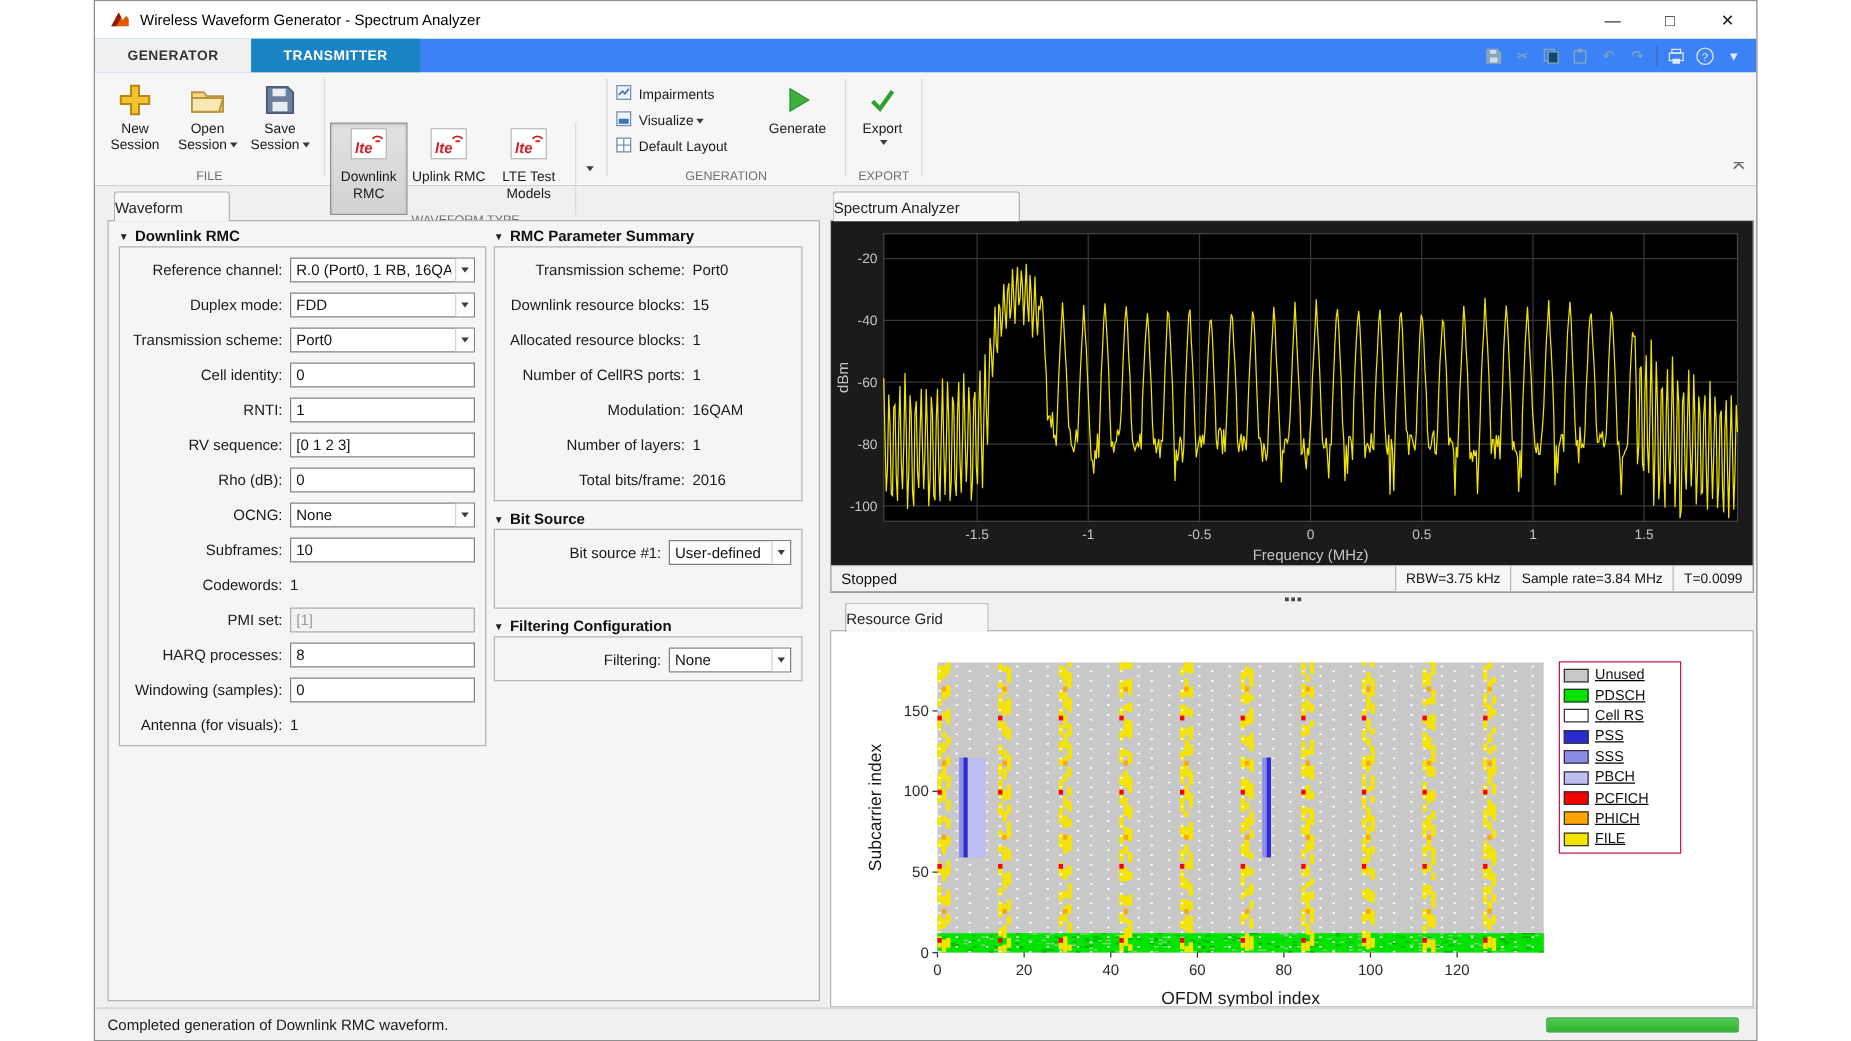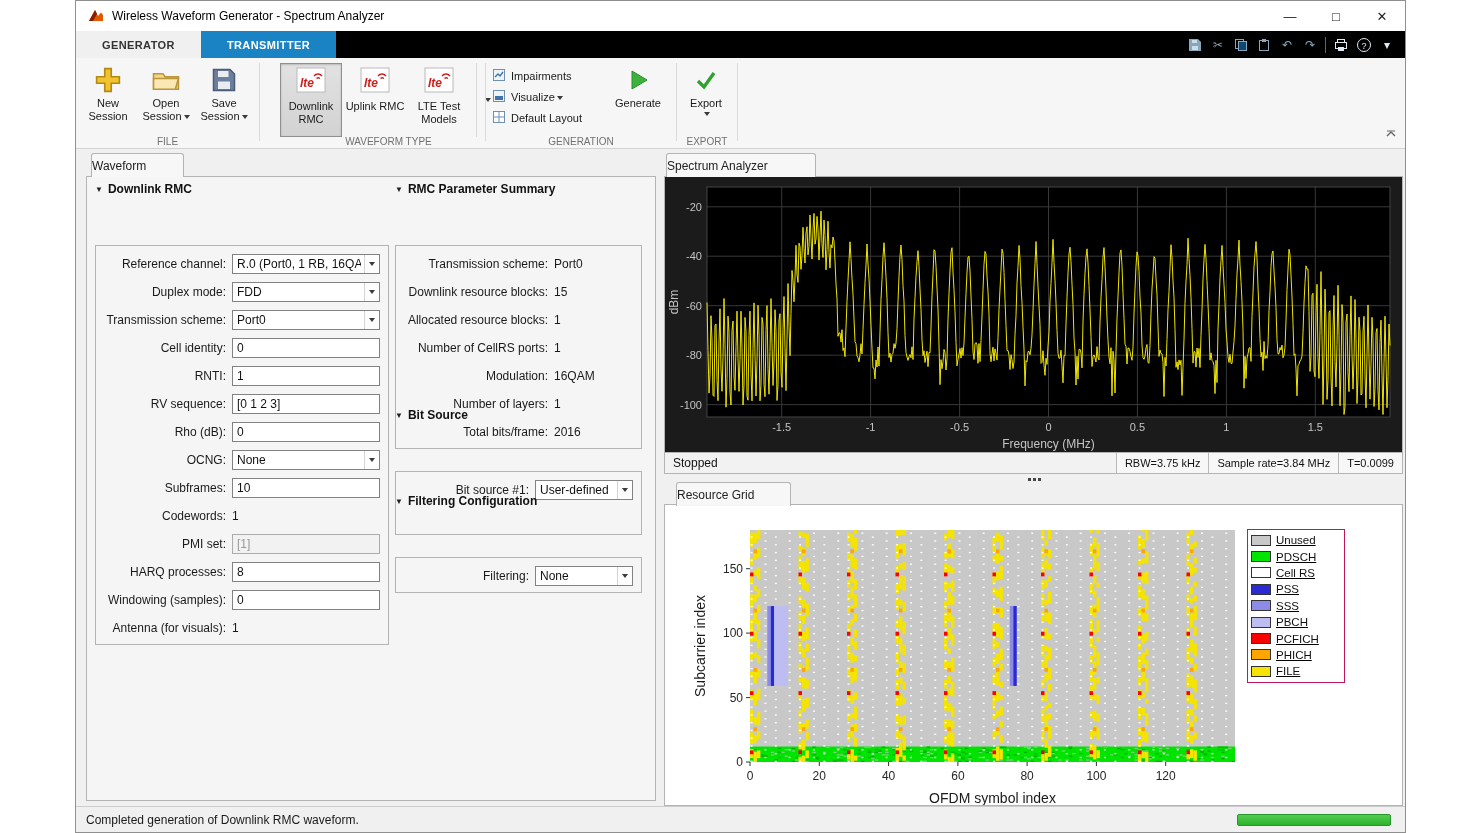--- a/index.html
+++ b/index.html
@@ -7,21 +7,21 @@
   .window{position:absolute;left:75px;top:0;width:1331px;height:833px;border:1px solid #8f8f8f;background:#f0f0f0;overflow:hidden;}
 
   
   .titlebar{position:absolute;left:0;top:0;right:0;height:30px;background:#fff;display:flex;align-items:center;}
   .titlebar .title{font-size:12px;color:#000;margin-left:8px;}
   .matlab-icon{margin-left:12px;display:flex;}
   .winctl{position:absolute;right:0;top:0;height:30px;display:flex;}
   .winbtn{width:46px;height:30px;display:flex;align-items:center;justify-content:center;font-size:13px;color:#222;}
 
   
-  .tabrow{position:absolute;top:30px;left:0;right:0;height:27px;background:#000000;display:flex;}
+  .tabrow{position:absolute;top:30px;left:0;right:0;height:27px;background:#3b82f6;display:flex;}
   .ttab{height:27px;display:flex;align-items:center;justify-content:center;font-size:11px;font-weight:bold;letter-spacing:.4px;padding:0 26px;color:#dce8f2;}
   .ttab.active{background:#f0f0f0;color:#333;}
   .ttab.blue{background:#1a83c4;color:#fff;}
   .qat{position:absolute;right:10px;top:30px;height:27px;display:flex;align-items:center;gap:7px;}
   .qicon{width:16px;height:18px;display:flex;align-items:center;justify-content:center;font-size:12px;color:#88a7bd;}
   .qicon.bright{color:#dfe9f1;}
   .qsep{width:1px;height:16px;background:#3f6f96;}
 
   
   .toolbar{position:absolute;top:57px;left:0;right:0;height:91px;background:#f6f6f6;border-bottom:1px solid #d2d2d2;}
@@ -42,21 +42,21 @@
   
   .ptab{position:absolute;height:24px;background:#f7f7f7;border:1px solid #b4b4b4;border-bottom:none;border-radius:3px 3px 0 0;display:flex;align-items:center;justify-content:flex-start;font-size:12px;color:#222;z-index:3;}
   .panel{position:absolute;border:1px solid #b4b4b4;}
   .left-panel{left:10px;top:175px;width:570px;height:625px;background:#f5f5f5;}
   .spectrum-panel{left:588px;top:175px;width:739px;height:298px;background:#1b1b1b;}
   .grid-panel{left:588px;top:503px;width:739px;height:302px;background:#fff;}
 
   
   .ghead{position:absolute;display:flex;align-items:center;gap:5px;font-size:12px;font-weight:bold;color:#111;}
   .ghead .tri{font-size:8px;color:#222;}
-  .gbox{position:absolute;border:1px solid #b4b4b4;padding-top:4px;margin-top:48px;}
+  .gbox{position:absolute;border:1px solid #b4b4b4;padding-top:4px;}
   .frow{display:flex;align-items:center;height:28px;padding-right:8px;}
   .flabel{flex:1;text-align:right;font-size:12px;color:#1a1a1a;padding-right:6px;white-space:nowrap;}
   .fctl-input{width:148px;height:20px;border:1px solid #828282;font:12px "Liberation Sans",sans-serif;padding:0 4px;background:#fff;color:#111;}
   .fctl-input.narrow{width:98px;}
   .fctl-input:disabled{color:#9a9a9a;background:#f2f2f2;border-color:#adadad;}
   .fsel{width:148px;height:20px;background:#fff;border:1px solid #828282;font-size:12px;color:#111;display:flex;align-items:center;padding:0 18px 0 4px;position:relative;}
   .fsel.narrow{width:98px;}
   .fsel .fctl-text{white-space:nowrap;overflow:hidden;}
   .sel-btn{position:absolute;right:0;top:0;bottom:0;width:15px;display:flex;align-items:center;justify-content:center;border-left:1px solid #d4d4d4;background:#fdfdfd;}
   .sel-btn .caret{margin-left:0;}
@@ -175,21 +175,21 @@
               <rect x="4" y="9" width="8" height="5" fill="#e9edf2"></rect>
               <rect x="4" y="2" width="7" height="4" fill="#e9edf2"></rect>
             </svg>
           </span>
         <span class="tlabel"><span>Save Session</span><span class="caret"></span></span>
       </div>
       <div class="seclabel">FILE</div>
     </div>
     <div class="vsep" style="left:183px;"></div>
 
-    <div class="tsec" style="left:200px;width:225px;">
+    <div class="tsec" style="left:184px;width:225px;margin-top:35px;">
       <div class="wtbtn selected" style="left:4px;">
         <span><svg width="30" height="26" viewBox="0 0 30 26">
               <rect x="1" y="1" width="28" height="24" fill="#fff" stroke="#b9b9b9"></rect>
               <text x="4" y="20" font-size="12" font-style="italic" font-weight="bold" fill="#cc2222">lte</text>
               <path d="M18 9 a5 5 0 0 1 8 0" stroke="#cc2222" fill="none" stroke-width="1.4"></path>
               <path d="M20.5 11.5 a2.6 2.6 0 0 1 3.4 0" stroke="#cc2222" fill="none" stroke-width="1.4"></path>
             </svg></span>
         <span class="tlabel">Downlink RMC</span>
       </div>
       <div class="wtbtn" style="left:68px;">

